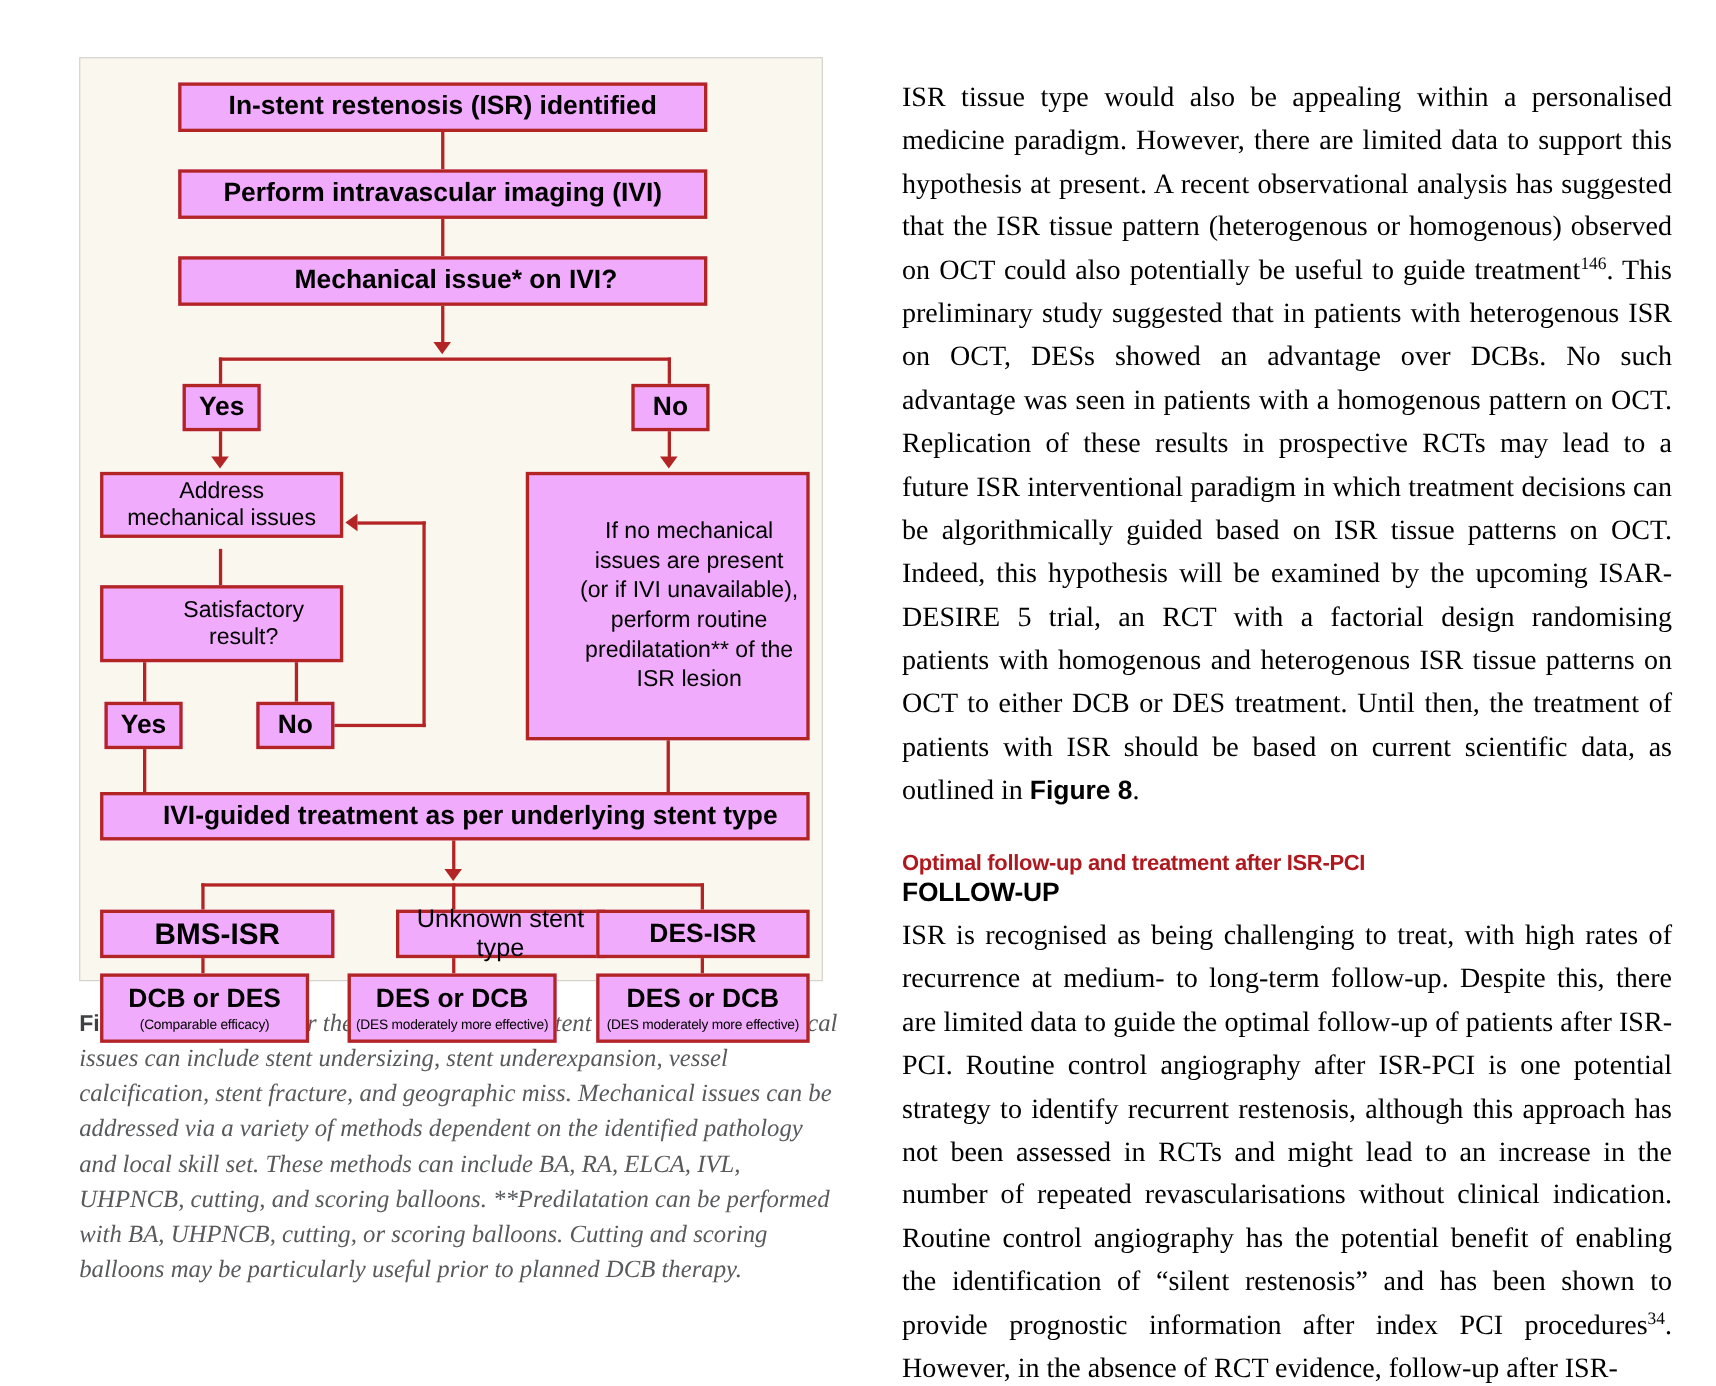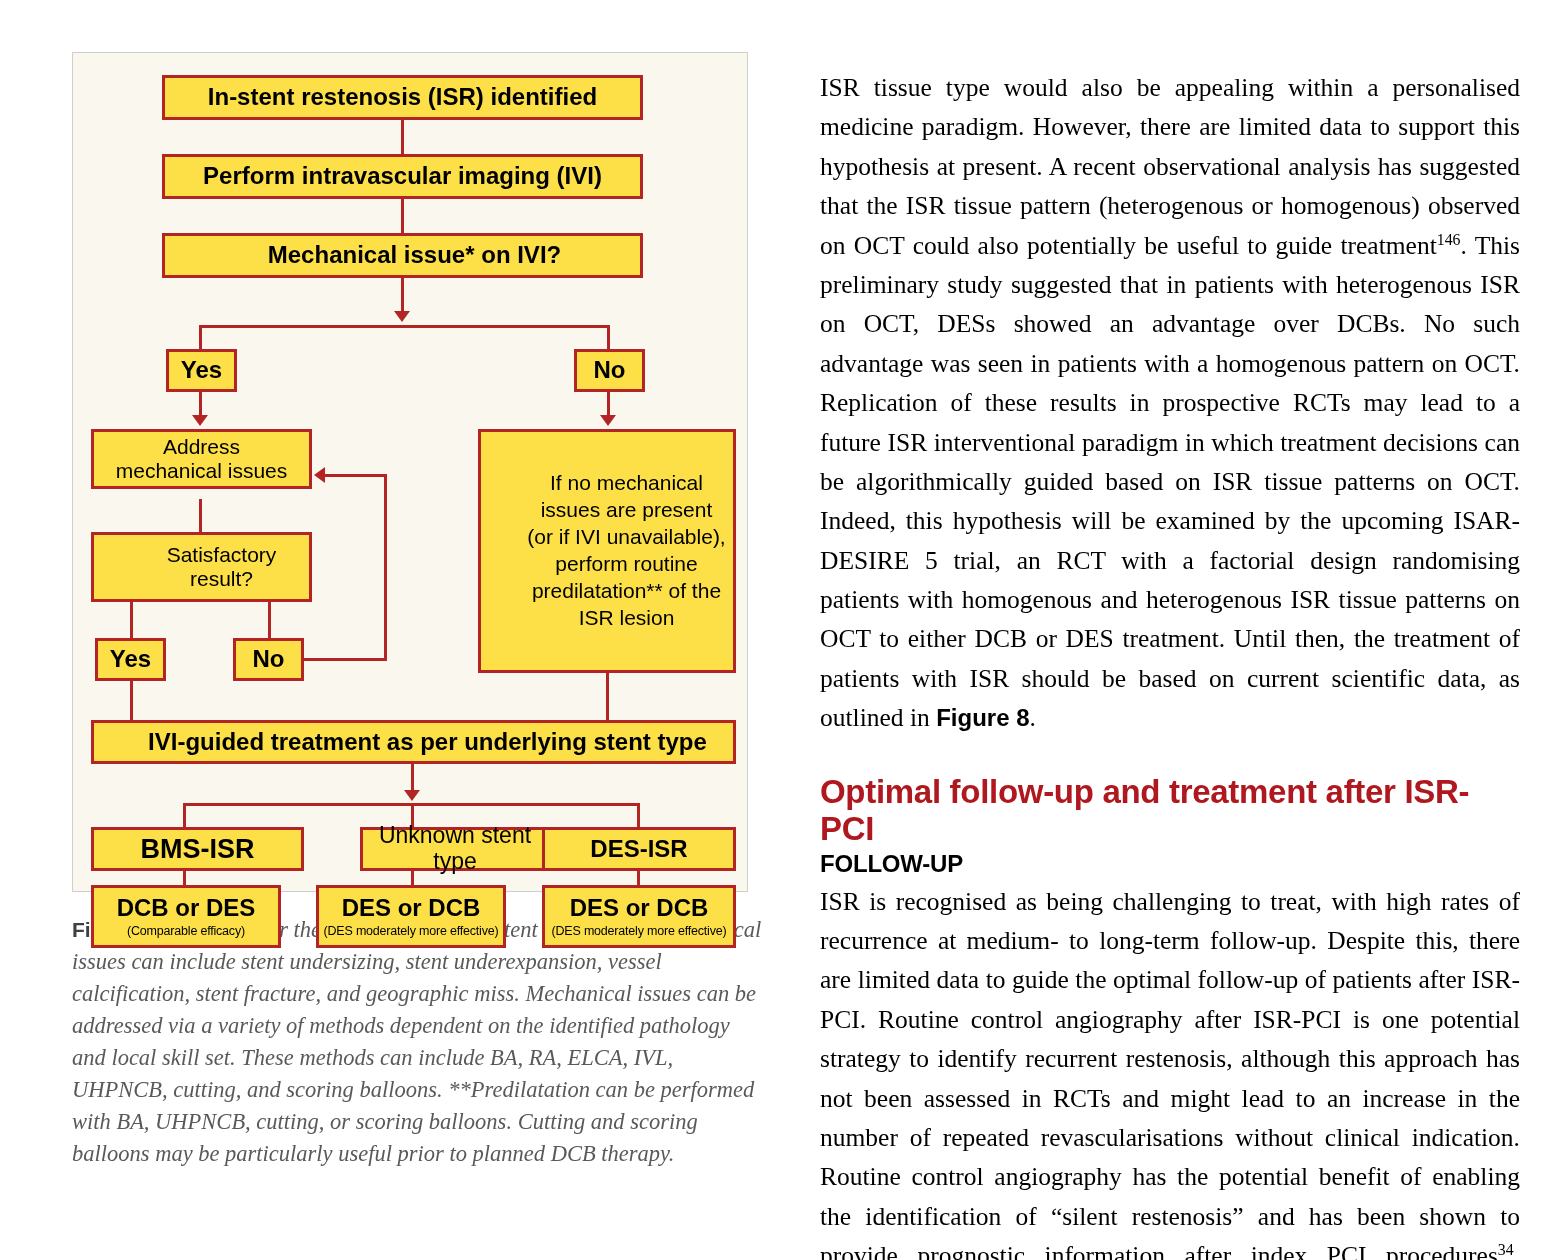--- a/index.html
+++ b/index.html
@@ -31,21 +31,21 @@
     box-sizing:border-box;
     background:#faf7ef;
     border:1px solid #cfcfc9;
     position:relative;
   }
 
   
   .node{
     position:absolute;
     box-sizing:border-box;
-    background:#fde047;
+    background:#f0abfc;
     border:3px solid #b32525;
     display:flex;
     align-items:center;
     justify-content:flex-start;
     text-align:center;
     font-family:"Liberation Sans", sans-serif;
     color:#000;
     line-height:1.12;
   }
   .node.bold{font-weight:bold;}
@@ -110,21 +110,21 @@
     text-align:justify;
     color:#000;
     margin:0;
     hyphens:auto;
   }
   .body-p b{font-family:"Liberation Sans", sans-serif;font-size:24px;}
   sup{font-size:0.62em;vertical-align:super;line-height:0;}
   h2.section{
     color:#b0181f;
     font-family:"Liberation Sans", sans-serif;
-    font-size:33px;
+    font-size:20px;
     font-weight:bold;
     margin:36px 0 2px 0;
     letter-spacing:-0.3px;
     line-height:1.12;
   }
   h3.subsection{
     color:#000;
     font-family:"Liberation Sans", sans-serif;
     font-size:24px;
     font-weight:bold;

